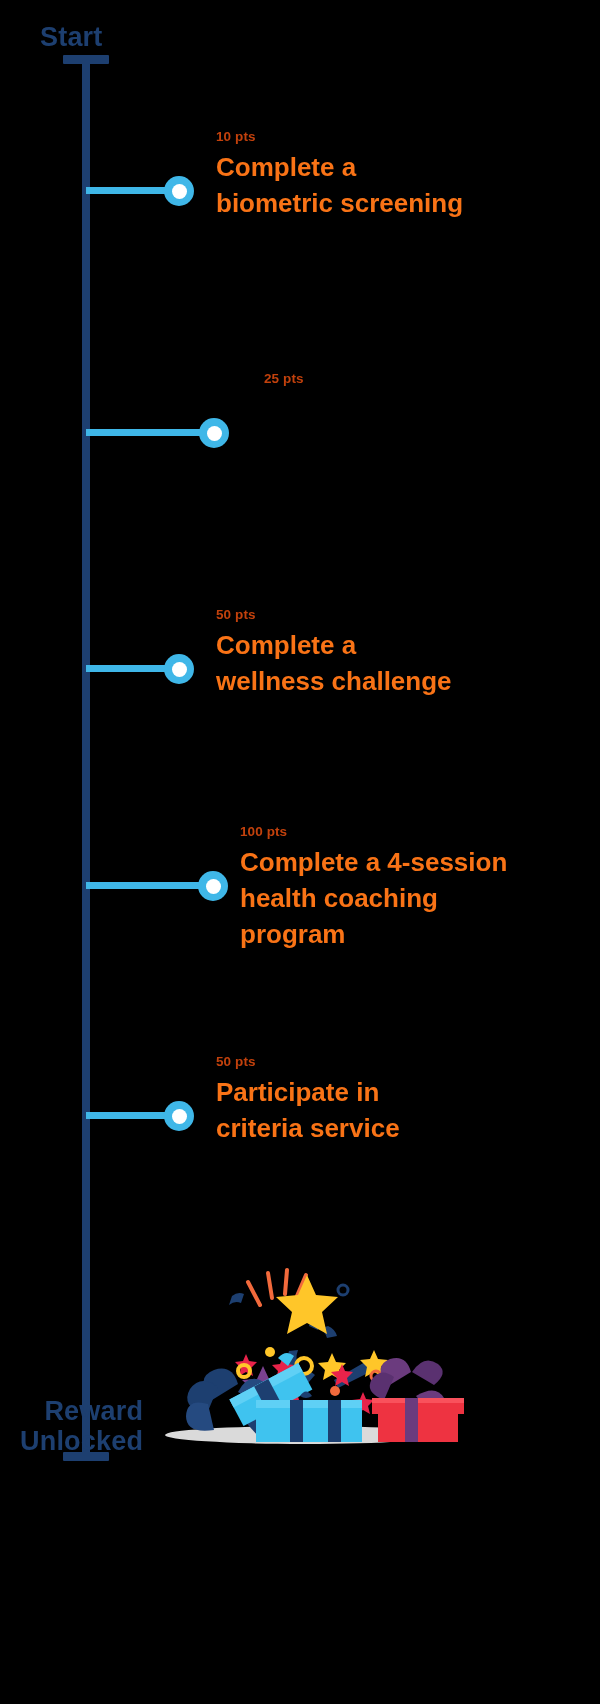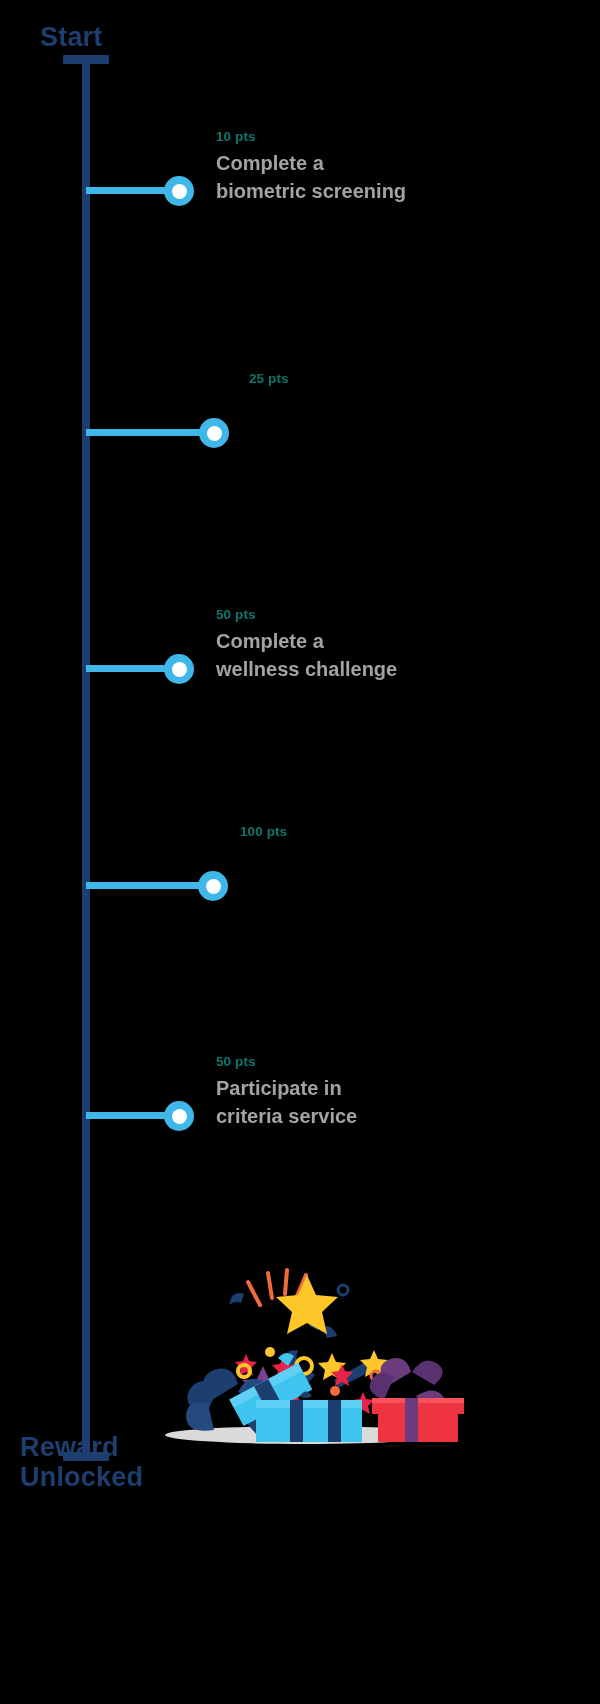--- a/index.html
+++ b/index.html
@@ -31,21 +31,21 @@
   .edge-label {
     position:absolute;
     color:#1d3f70;
     font-weight:800;
     font-size:27px;
     letter-spacing:.2px;
     line-height:1.12;
     white-space:pre-line;
   }
   .edge-label.start  { left:40px; top:22px; }
-  .edge-label.reward { left:20px; top:1432px; text-align:left; }
+  .edge-label.reward { left:20px; top:1396px; text-align:right; }
 
   
   .milestone { position:absolute; left:0; width:600px; }
   .connector {
     position:absolute;
     height:7px;
     background:#3fb7e8;
     top:0;
   }
   .node {
@@ -57,30 +57,30 @@
     display:flex; align-items:center; justify-content:center;
   }
   .node::after {
     content:"";
     width:15px; height:15px;
     border-radius:50%;
     background:#fff;
   }
   .m-text { position:absolute; }
   .pts {
-    color:#0f766e;
+    color:#c2410c;
     font-weight:800;
     font-size:13.5px;
     letter-spacing:.1px;
     margin-bottom:6px;
   }
   .desc {
-    color:#a3a3a3;
+    color:#f97316;
     font-weight:700;
-    font-size:20px;
+    font-size:26px;
     line-height:1.38;
     white-space:pre-line;
   }
 
   
   .gift-wrap { position:absolute; left:120px; top:1230px; width:360px; height:215px; }
   .gift-wrap svg { display:block; width:100%; height:100%; }
 </style>
 </head>
 <body>
@@ -102,38 +102,41 @@
         <div class="node" style="left: 164px;"></div>
         <div class="m-text" style="left: 216px; top: -58px;">
           <div class="pts">10 pts</div>
           <div class="desc">Complete a
 biometric screening</div>
         </div>
       </div>
       <div class="milestone" style="top: 429px;">
         <div class="connector" style="left: 86px; width: 132px;"></div>
         <div class="node" style="left: 199px;"></div>
-        <div class="m-text" style="left: 249px; top: -58px;">
+        <div class="m-text" style="left: 264px; top: -58px;">
           <div class="pts">25 pts</div>
         </div>
       </div>
       <div class="milestone" style="top: 665px;">
         <div class="connector" style="left: 86px; width: 100px;"></div>
         <div class="node" style="left: 164px;"></div>
         <div class="m-text" style="left: 216px; top: -58px;">
           <div class="pts">50 pts</div>
           <div class="desc">Complete a
 wellness challenge</div>
         </div>
       </div>
       <div class="milestone" style="top: 882px;">
         <div class="connector" style="left: 86px; width: 126px;"></div>
         <div class="node" style="left: 198px;"></div>
         <div class="m-text" style="left: 240px; top: -58px;">
           <div class="pts">100 pts</div>
+          <div class="desc">Complete a 4-session
+health coaching
+program</div>
         </div>
       </div>
       <div class="milestone" style="top: 1112px;">
         <div class="connector" style="left: 86px; width: 100px;"></div>
         <div class="node" style="left: 164px;"></div>
         <div class="m-text" style="left: 216px; top: -58px;">
           <div class="pts">50 pts</div>
           <div class="desc">Participate in
 criteria service</div>
         </div>

